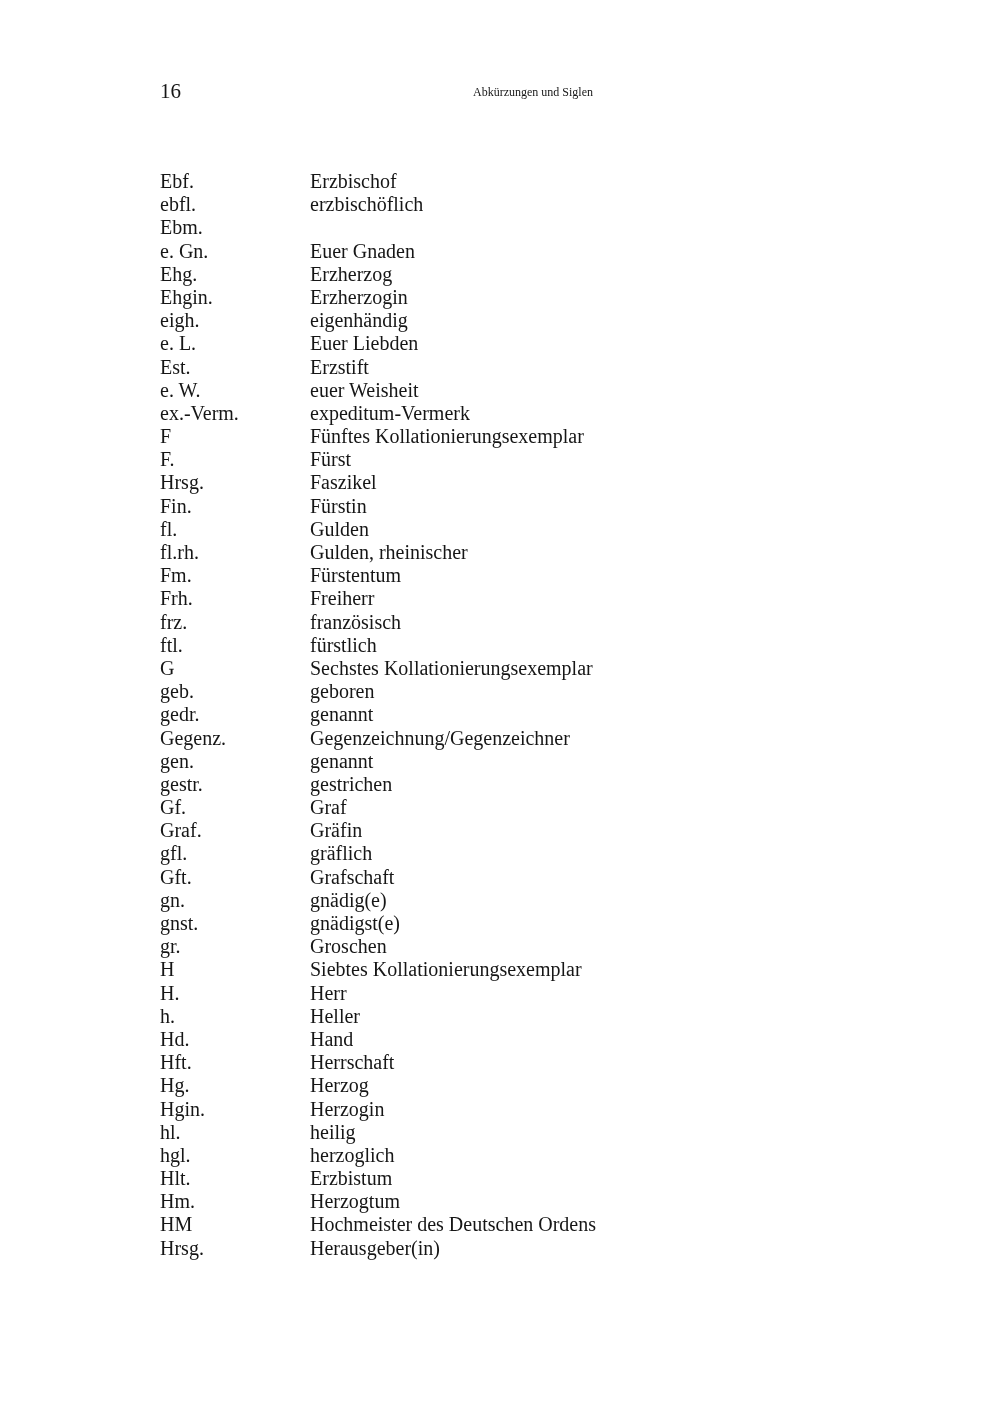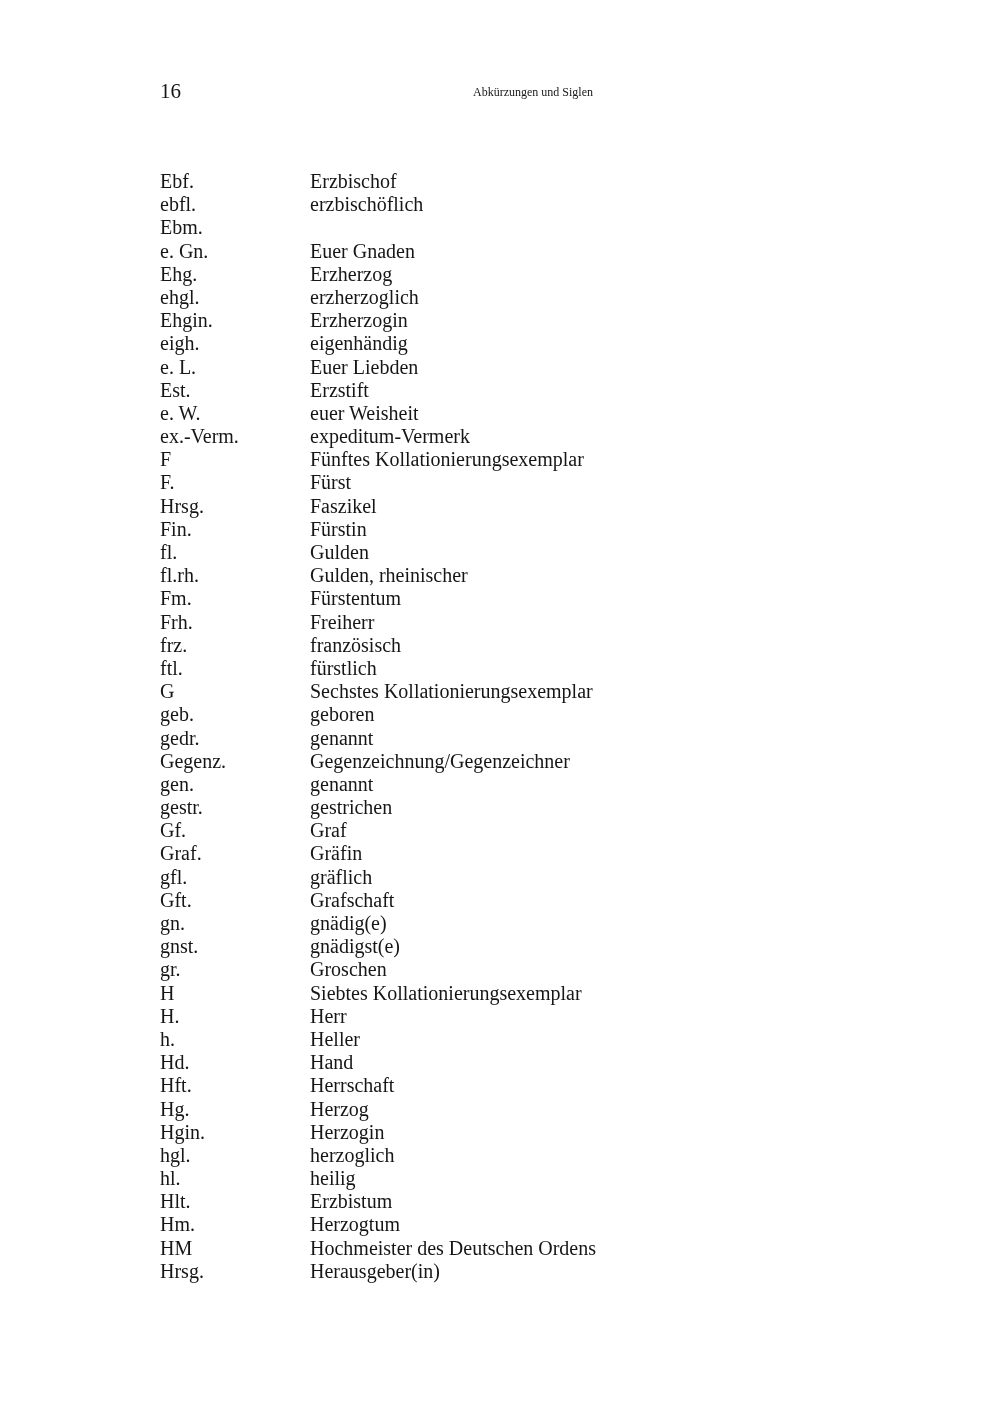--- a/index.html
+++ b/index.html
@@ -91,24 +91,20 @@
     <div class="abbr-row">
       <span class="abbr-col">e. Gn.</span>
       <span class="meaning-col">Euer Gnaden</span>
     </div>
 
     <div class="abbr-row">
       <span class="abbr-col">Ehg.</span>
       <span class="meaning-col">Erzherzog</span>
     </div>
 
-    <div class="abbr-row">
-      <span class="abbr-col">ehgl.</span>
-      <span class="meaning-col">erzherzoglich</span>
-    </div>
 
     <div class="abbr-row">
       <span class="abbr-col">Ehgin.</span>
       <span class="meaning-col">Erzherzogin</span>
     </div>
 
     <div class="abbr-row">
       <span class="abbr-col">eigh.</span>
       <span class="meaning-col">eigenhändig</span>
     </div>
@@ -277,30 +273,30 @@
       <span class="abbr-col">Hg.</span>
       <span class="meaning-col">Herzog</span>
     </div>
 
     <div class="abbr-row">
       <span class="abbr-col">Hgin.</span>
       <span class="meaning-col">Herzogin</span>
     </div>
 
     <div class="abbr-row">
+      <span class="abbr-col">hl.</span>
+      <span class="meaning-col">heilig</span>
+    </div>
+
+    <div class="abbr-row">
       <span class="abbr-col">hgl.</span>
       <span class="meaning-col">herzoglich</span>
     </div>
 
     <div class="abbr-row">
-      <span class="abbr-col">hl.</span>
-      <span class="meaning-col">heilig</span>
-    </div>
-
-    <div class="abbr-row">
       <span class="abbr-col">Hlt.</span>
       <span class="meaning-col">Erzbistum</span>
     </div>
 
     <div class="abbr-row">
       <span class="abbr-col">Hm.</span>
       <span class="meaning-col">Herzogtum</span>
     </div>
 
     <div class="abbr-row">

